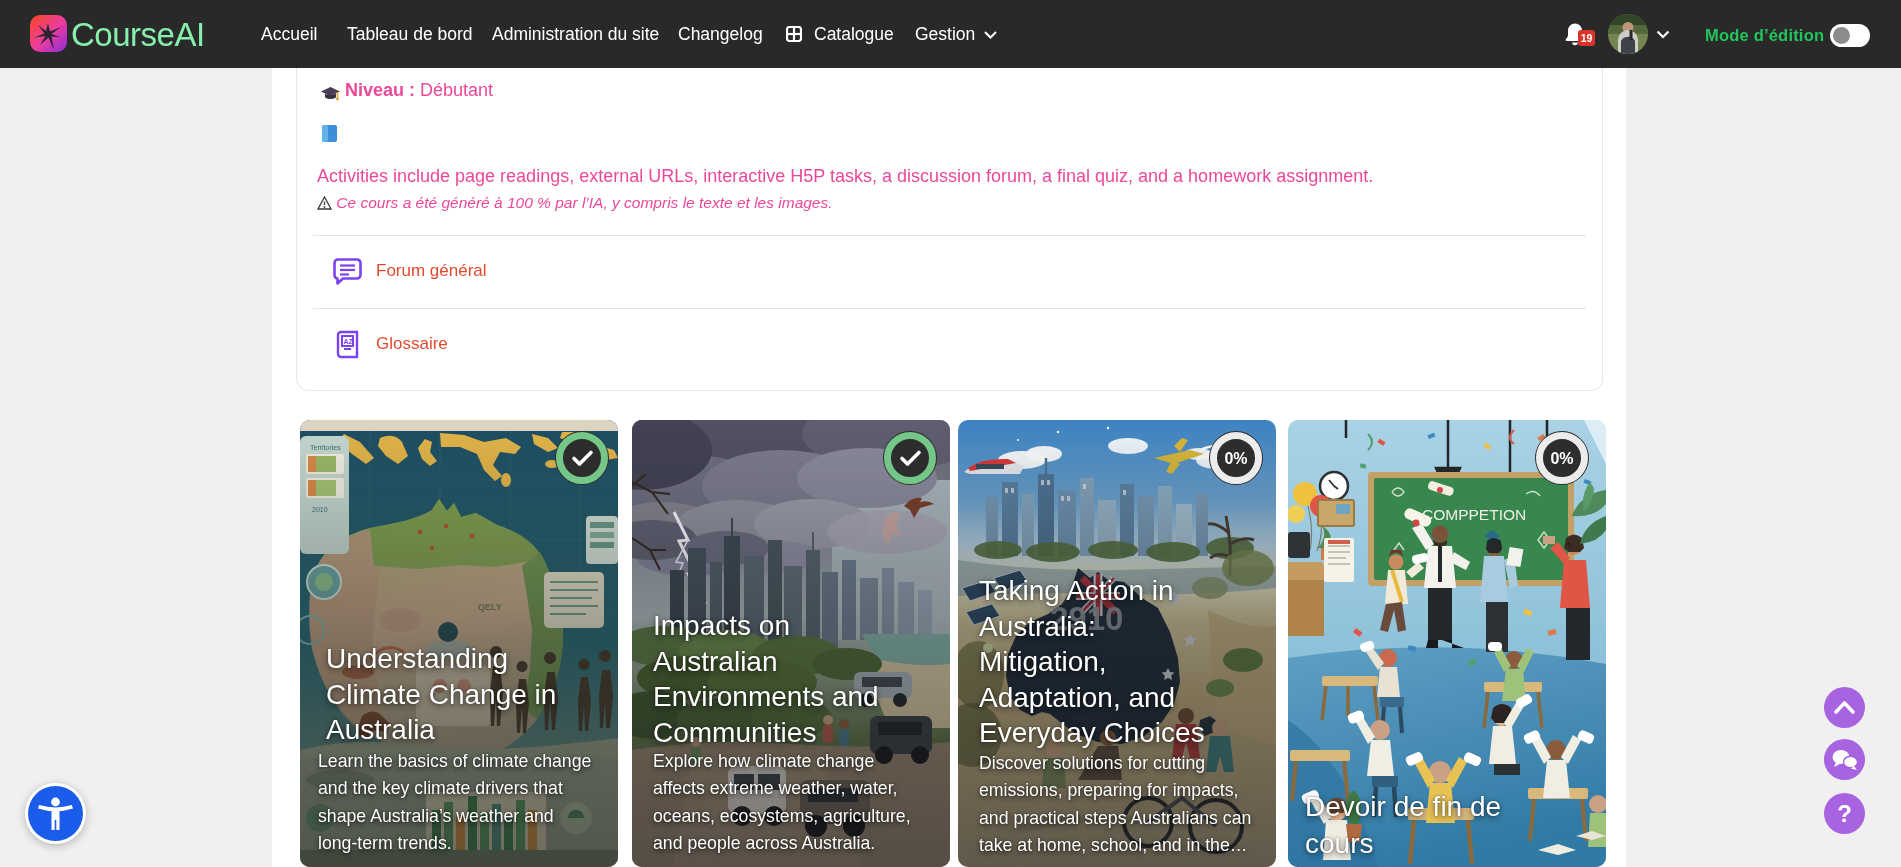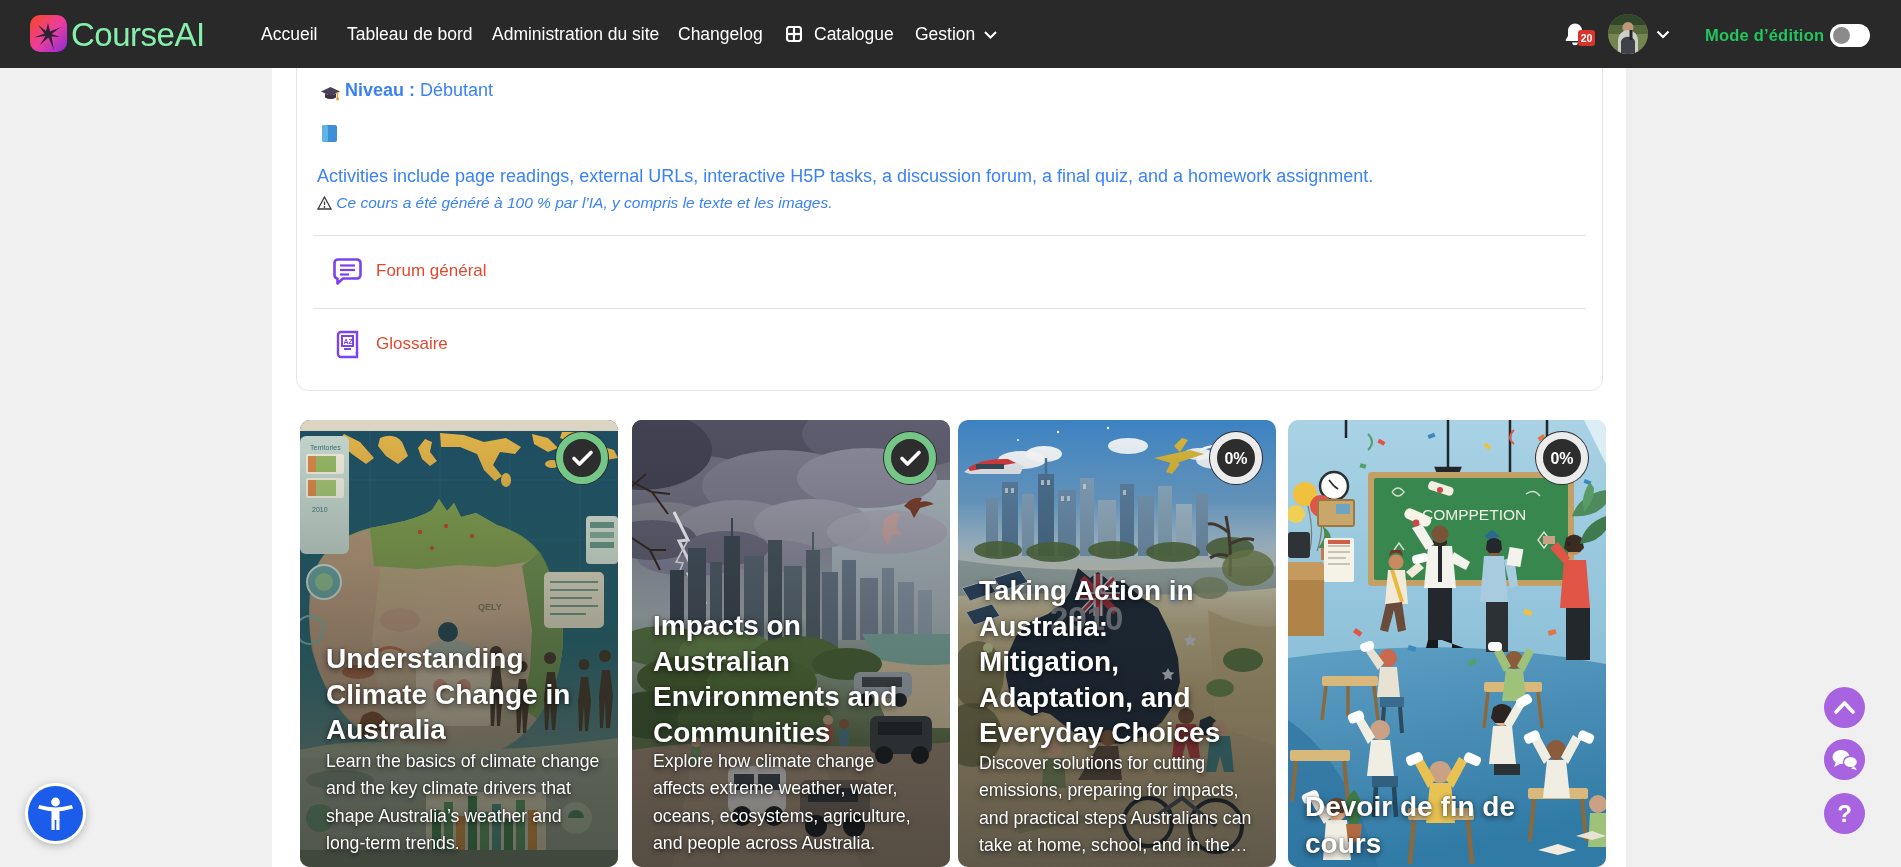--- a/index.html
+++ b/index.html
@@ -18,28 +18,28 @@
   
   #toggle { position:absolute; left:1830px; top:24px; width:40px; height:23px;
     background:#fff; border-radius:12px; }
   #toggle .knob { position:absolute; left:3px; top:3px; width:17px; height:17px;
     border-radius:50%; background:#8b8b8b; }
   
   .sidegray { position:absolute; top:68px; bottom:0; background:#f0f0f0; }
   
   #topcard { position:absolute; left:296px; top:0px; width:1307px; height:391px;
     background:#fff; border:1px solid #e7e7e7; border-radius:12px; z-index:5; }
-  .dark { color:#3b82f6; }
+  .dark { color:#ec4899; }
   .divider { position:absolute; left:16px; right:16px; height:1px; background:#e4e4e4; }
   .actlink { color:#e2492f; font-size:17px; }
   
   .scard { position:absolute; top:420px; width:318px; height:447px;
     border-radius:10px; overflow:hidden; z-index:5; }
   .scard svg.bgsvg { position:absolute; left:0; top:0; }
-  .ctitle { position:absolute; color:#fff; font-weight:bold; font-size:28px;
+  .ctitle { position:absolute; color:#fff; font-weight:normal; font-size:28px;
     line-height:35.5px; white-space:nowrap;
     text-shadow:0 2px 6px rgba(0,0,0,.6), 0 0 2px rgba(0,0,0,.45); }
   .csub { position:absolute; color:#fff; font-size:17.7px; line-height:27.4px;
     white-space:nowrap;
     text-shadow:0 2px 5px rgba(0,0,0,.65), 0 0 2px rgba(0,0,0,.5); }
   .badge { position:absolute; top:10px; width:56px; height:56px; }
   
   .fbtn { position:absolute; border-radius:50%; z-index:60; }
 </style>
 </head>
@@ -227,21 +227,21 @@
         <rect x="216" y="380" width="9" height="50" fill="#58925e"></rect>
       <rect x="228" y="390" width="9" height="40" fill="#cf8a3e"></rect>
     </g>
     <circle cx="276" cy="398" r="16" fill="#a8b59a"></circle>
     <path d="M268,398 a8,8 0 0 1 16,0" fill="#4a7a5a"></path>
     <circle cx="20" cy="398" r="14" fill="#5a8a6a" opacity="0.8"></circle>
     <rect x="0" y="430" width="318" height="17" fill="#6f7a68"></rect>
     <rect width="318" height="447" fill="url(#dark1)"></rect>
   </svg>
   <div class="ctitle" style="left:26px; top:221px;">Understanding<br>Climate Change in<br>Australia</div>
-  <div class="csub" style="left:26px; top:328px;">Learn the basics of climate change<br>and the key climate drivers that<br>shape Australia’s weather and<br>long‑term trends.</div>
+  <div class="csub" style="left:18px; top:328px;">Learn the basics of climate change<br>and the key climate drivers that<br>shape Australia’s weather and<br>long‑term trends.</div>
   <svg class="badge" style="left:254px;" width="56" height="56" viewBox="0 0 56 56">
     <circle cx="28" cy="28" r="27" fill="#2e2d2d"></circle>
     <circle cx="28" cy="28" r="22.5" fill="none" stroke="#74c787" stroke-width="7"></circle>
     <path d="M20,28.5 l5.5,5.5 L37,22.5" fill="none" stroke="#fff" stroke-width="3.6" stroke-linecap="round" stroke-linejoin="round"></path>
   </svg>
 </div>
 <div class="scard" id="card2" style="left:632px;">
   <svg class="bgsvg" width="318" height="447" viewBox="0 0 318 447">
     <defs>
       <linearGradient id="sky2" x1="0" y1="0" x2="0" y2="1">
@@ -740,21 +740,21 @@
   <div class="navlink" style="left:915px;">Gestion
     <svg width="13" height="8" viewBox="0 0 13 8" style="vertical-align:1px; margin-left:4px;">
       <polyline points="1,1 6.5,6.5 12,1" fill="none" stroke="#fff" stroke-width="2"></polyline>
     </svg>
   </div>
 
   <svg width="22" height="24" viewBox="0 0 22 24" style="position:absolute; left:1564px; top:23px;">
     <path d="M11,0.5 a7,7 0 0 1 7,7 v5.5 l2.2,3.5 a1,1 0 0 1 -0.8,1.5 h-16.8 a1,1 0 0 1 -0.8,-1.5 l2.2,-3.5 v-5.5 a7,7 0 0 1 7,-7 z" fill="#fff"></path>
     <path d="M8.2,19.5 a2.8,2.8 0 0 0 5.6,0 z" fill="#fff"></path>
   </svg>
-  <div class="abs" style="left:1578px; top:30px; width:17px; height:16px; background:#d9342b; border-radius:3px; color:#fff; font-size:10.5px; font-weight:bold; text-align:center; line-height:16px; z-index:55;">20</div>
+  <div class="abs" style="left:1578px; top:30px; width:17px; height:16px; background:#d9342b; border-radius:3px; color:#fff; font-size:10.5px; font-weight:bold; text-align:center; line-height:16px; z-index:55;">19</div>
 
   <svg width="40" height="40" viewBox="0 0 40 40" style="position:absolute; left:1608px; top:14px;">
     <defs>
         <clipPath id="avc">
           <circle cx="20" cy="20" r="20"></circle>
         </clipPath>
       </defs>
     <g clip-path="url(#avc)">
       <rect width="40" height="40" fill="#75854f"></rect>
       <rect width="40" height="13" fill="#31452a"></rect>

